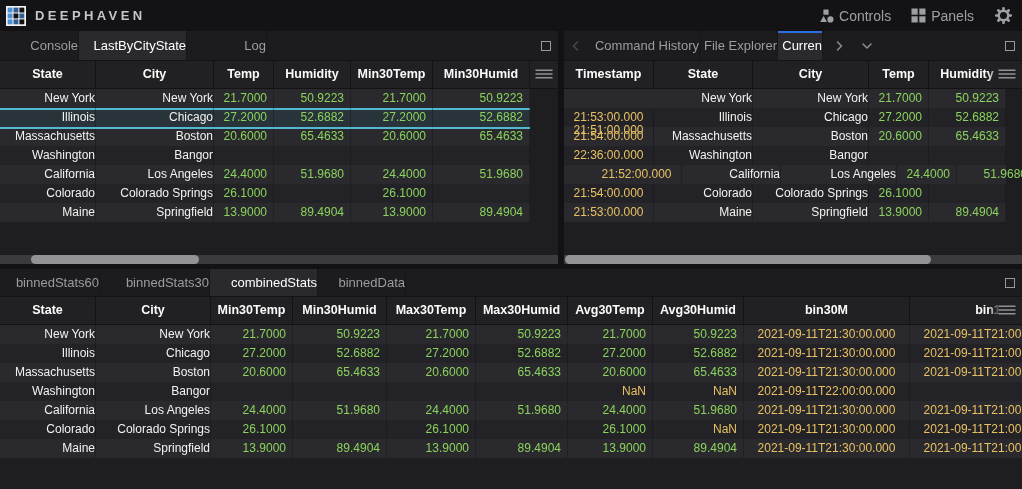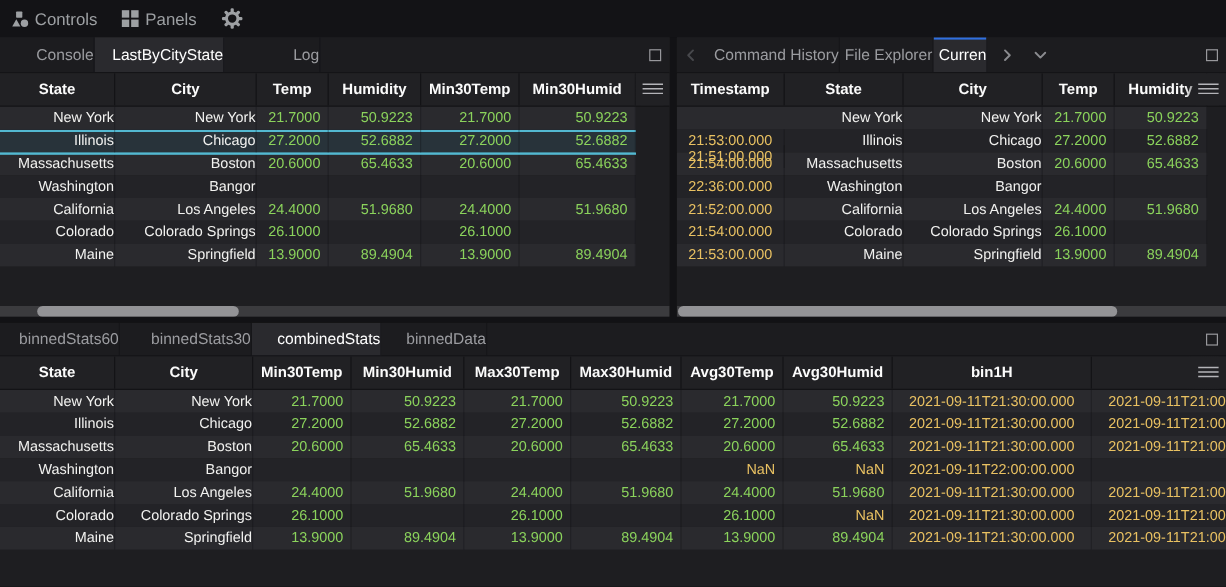--- a/index.html
+++ b/index.html
@@ -129,20 +129,35 @@
     position:absolute;top:0;height:9px;border-radius:4.5px;background:var(--thumb);cursor:pointer;
   }
   .icon{display:block;}
 </style>
 </head>
 <body>
 
 <div class="stage">
 
   <header class="topbar">
+    <div class="brand">
+      <svg class="icon" width="20" height="20" viewBox="0 0 20 20">
+        <rect x="0" y="0" width="20" height="20" fill="#f4f4f4"></rect>
+        <rect x="1.6" y="1.6" width="4.9" height="4.9" fill="#4e8fce"></rect>
+        <rect x="7.5" y="1.6" width="4.9" height="4.9" fill="#2c6099"></rect>
+        <rect x="13.4" y="1.6" width="4.9" height="4.9" fill="#111114"></rect>
+        <rect x="1.6" y="7.5" width="4.9" height="4.9" fill="#4e8fce"></rect>
+        <rect x="7.5" y="7.5" width="4.9" height="4.9" fill="#111114"></rect>
+        <rect x="13.4" y="7.5" width="4.9" height="4.9" fill="#2c6099"></rect>
+        <rect x="1.6" y="13.4" width="4.9" height="4.9" fill="#4e8fce"></rect>
+        <rect x="7.5" y="13.4" width="4.9" height="4.9" fill="#2c6099"></rect>
+        <rect x="13.4" y="13.4" width="4.9" height="4.9" fill="#111114"></rect>
+      </svg>
+      <span class="brand-name">DEEPHAVEN</span>
+    </div>
     <div class="topbar-right">
       <button class="tb-btn">
         <svg class="icon" width="14" height="14" viewBox="0 0 14 14" fill="#9da0a3">
           <rect x="3.4" y="0.6" width="5.2" height="5.2" rx="0.6"></rect>
           <path d="M0.2 13 L3.6 7.1 L7.0 13 Z"></path>
           <circle cx="10.4" cy="10.4" r="3.1"></circle>
         </svg>
         <span>Controls</span>
       </button>
       <button class="tb-btn">
@@ -363,21 +378,21 @@
             <div class="cell number" style="width: 60px;">20.6000</div>
             <div class="cell number" style="width: 77px;">65.4633</div>
           </div>
           <div class="grow odd" style="width: 442px;">
             <div class="cell datetime" style="width: 90px;">22:36:00.000</div>
             <div class="cell string" style="width: 99px;">Washington</div>
             <div class="cell string" style="width: 116px;">Bangor</div>
             <div class="cell number" style="width: 60px;"></div>
             <div class="cell number" style="width: 77px;"></div>
           </div>
-          <div class="grow even" style="width: 442px;">
+          <div class="grow even" style="width: 442px; padding-left: 28px;">
             <div class="cell datetime" style="width: 90px;">21:52:00.000</div>
             <div class="cell string" style="width: 99px;">California</div>
             <div class="cell string" style="width: 116px;">Los Angeles</div>
             <div class="cell number" style="width: 60px;">24.4000</div>
             <div class="cell number" style="width: 77px;">51.9680</div>
           </div>
           <div class="grow odd" style="width: 442px;">
             <div class="cell datetime" style="width: 90px;">21:54:00.000</div>
             <div class="cell string" style="width: 99px;">Colorado</div>
             <div class="cell string" style="width: 116px;">Colorado Springs</div>
@@ -434,20 +449,23 @@
             <span>Max30Temp</span>
           </div>
           <div class="hcell" style="width: 92px;">
             <span>Max30Humid</span>
           </div>
           <div class="hcell" style="width: 85px;">
             <span>Avg30Temp</span>
           </div>
           <div class="hcell" style="width: 91px;">
             <span>Avg30Humid</span>
+          </div>
+          <div class="hcell" style="width: 166px;">
+            <span>bin30M</span>
           </div>
           <div class="hcell" style="width: 166px;">
             <span>bin1H</span>
           </div>
           <button class="menu-btn" style="right: 6px;">
             <svg class="icon" width="18" height="14" viewBox="0 0 18 14">
               <g stroke="#b4b4b8" stroke-width="1.15">
      <line x1="0.5" y1="3.2" x2="17.5" y2="3.2"></line>
      <line x1="0.5" y1="7.0" x2="17.5" y2="7.0"></line>
      <line x1="0.5" y1="10.8" x2="17.5" y2="10.8"></line>

